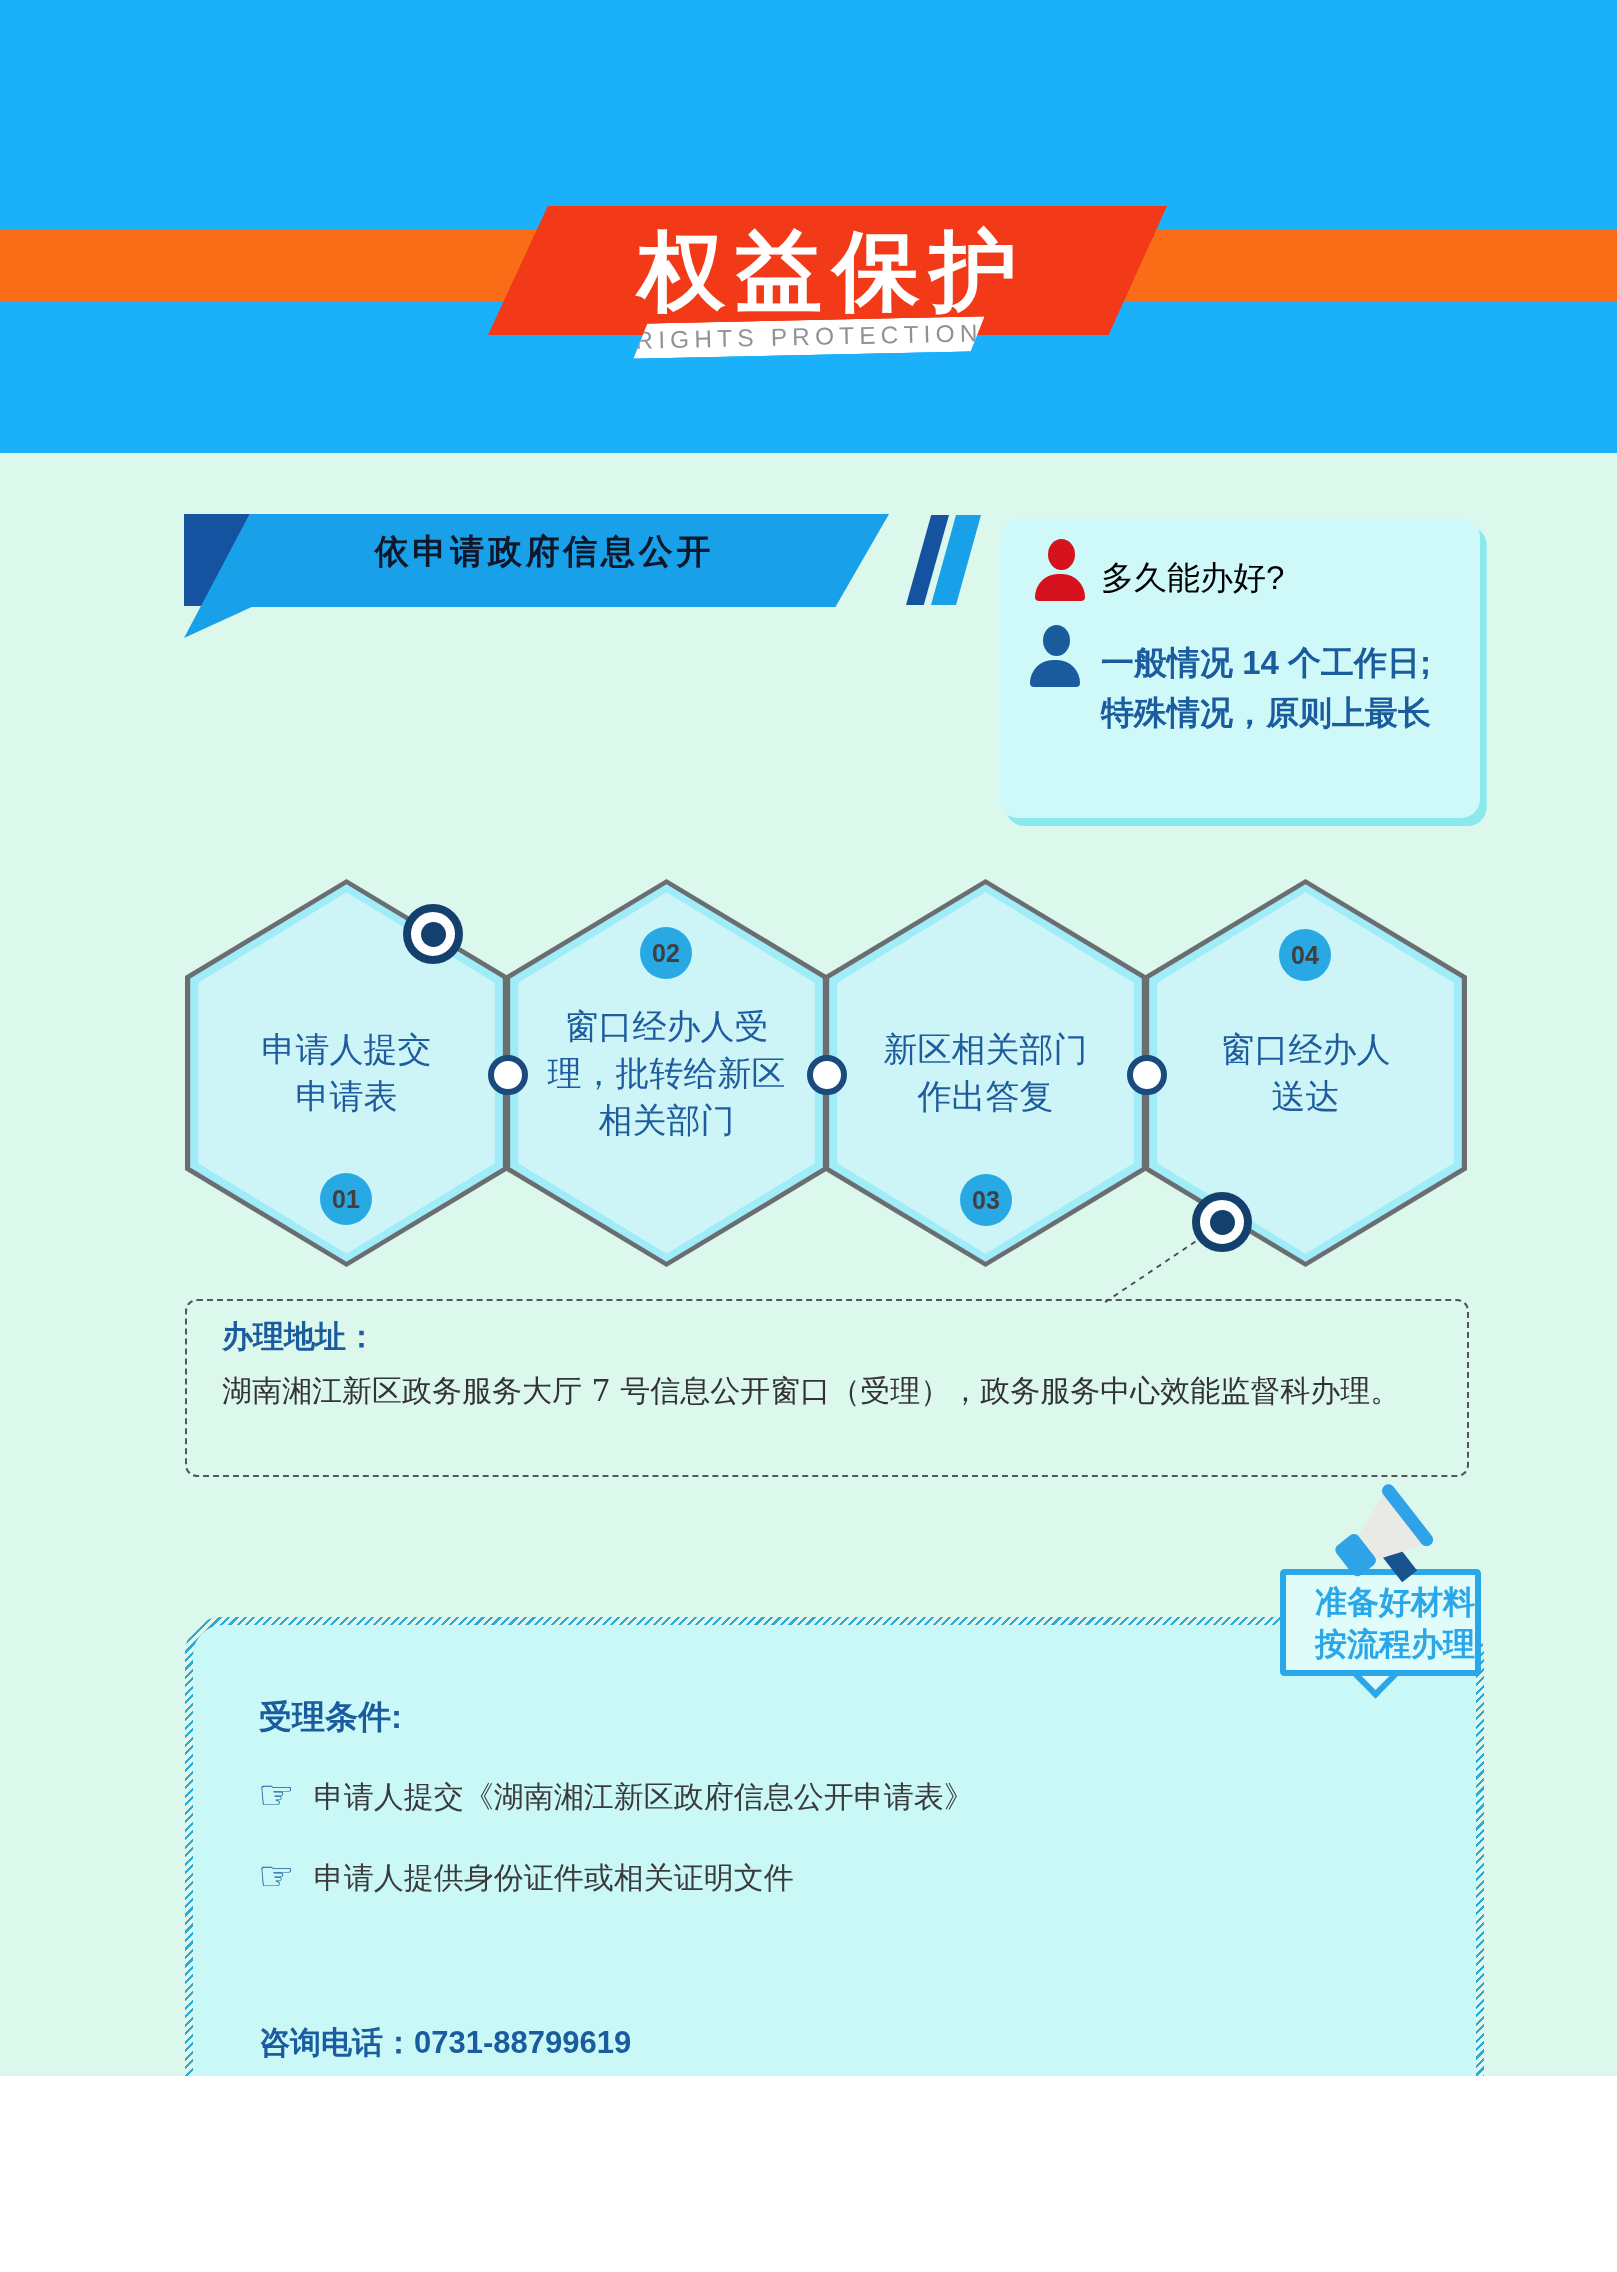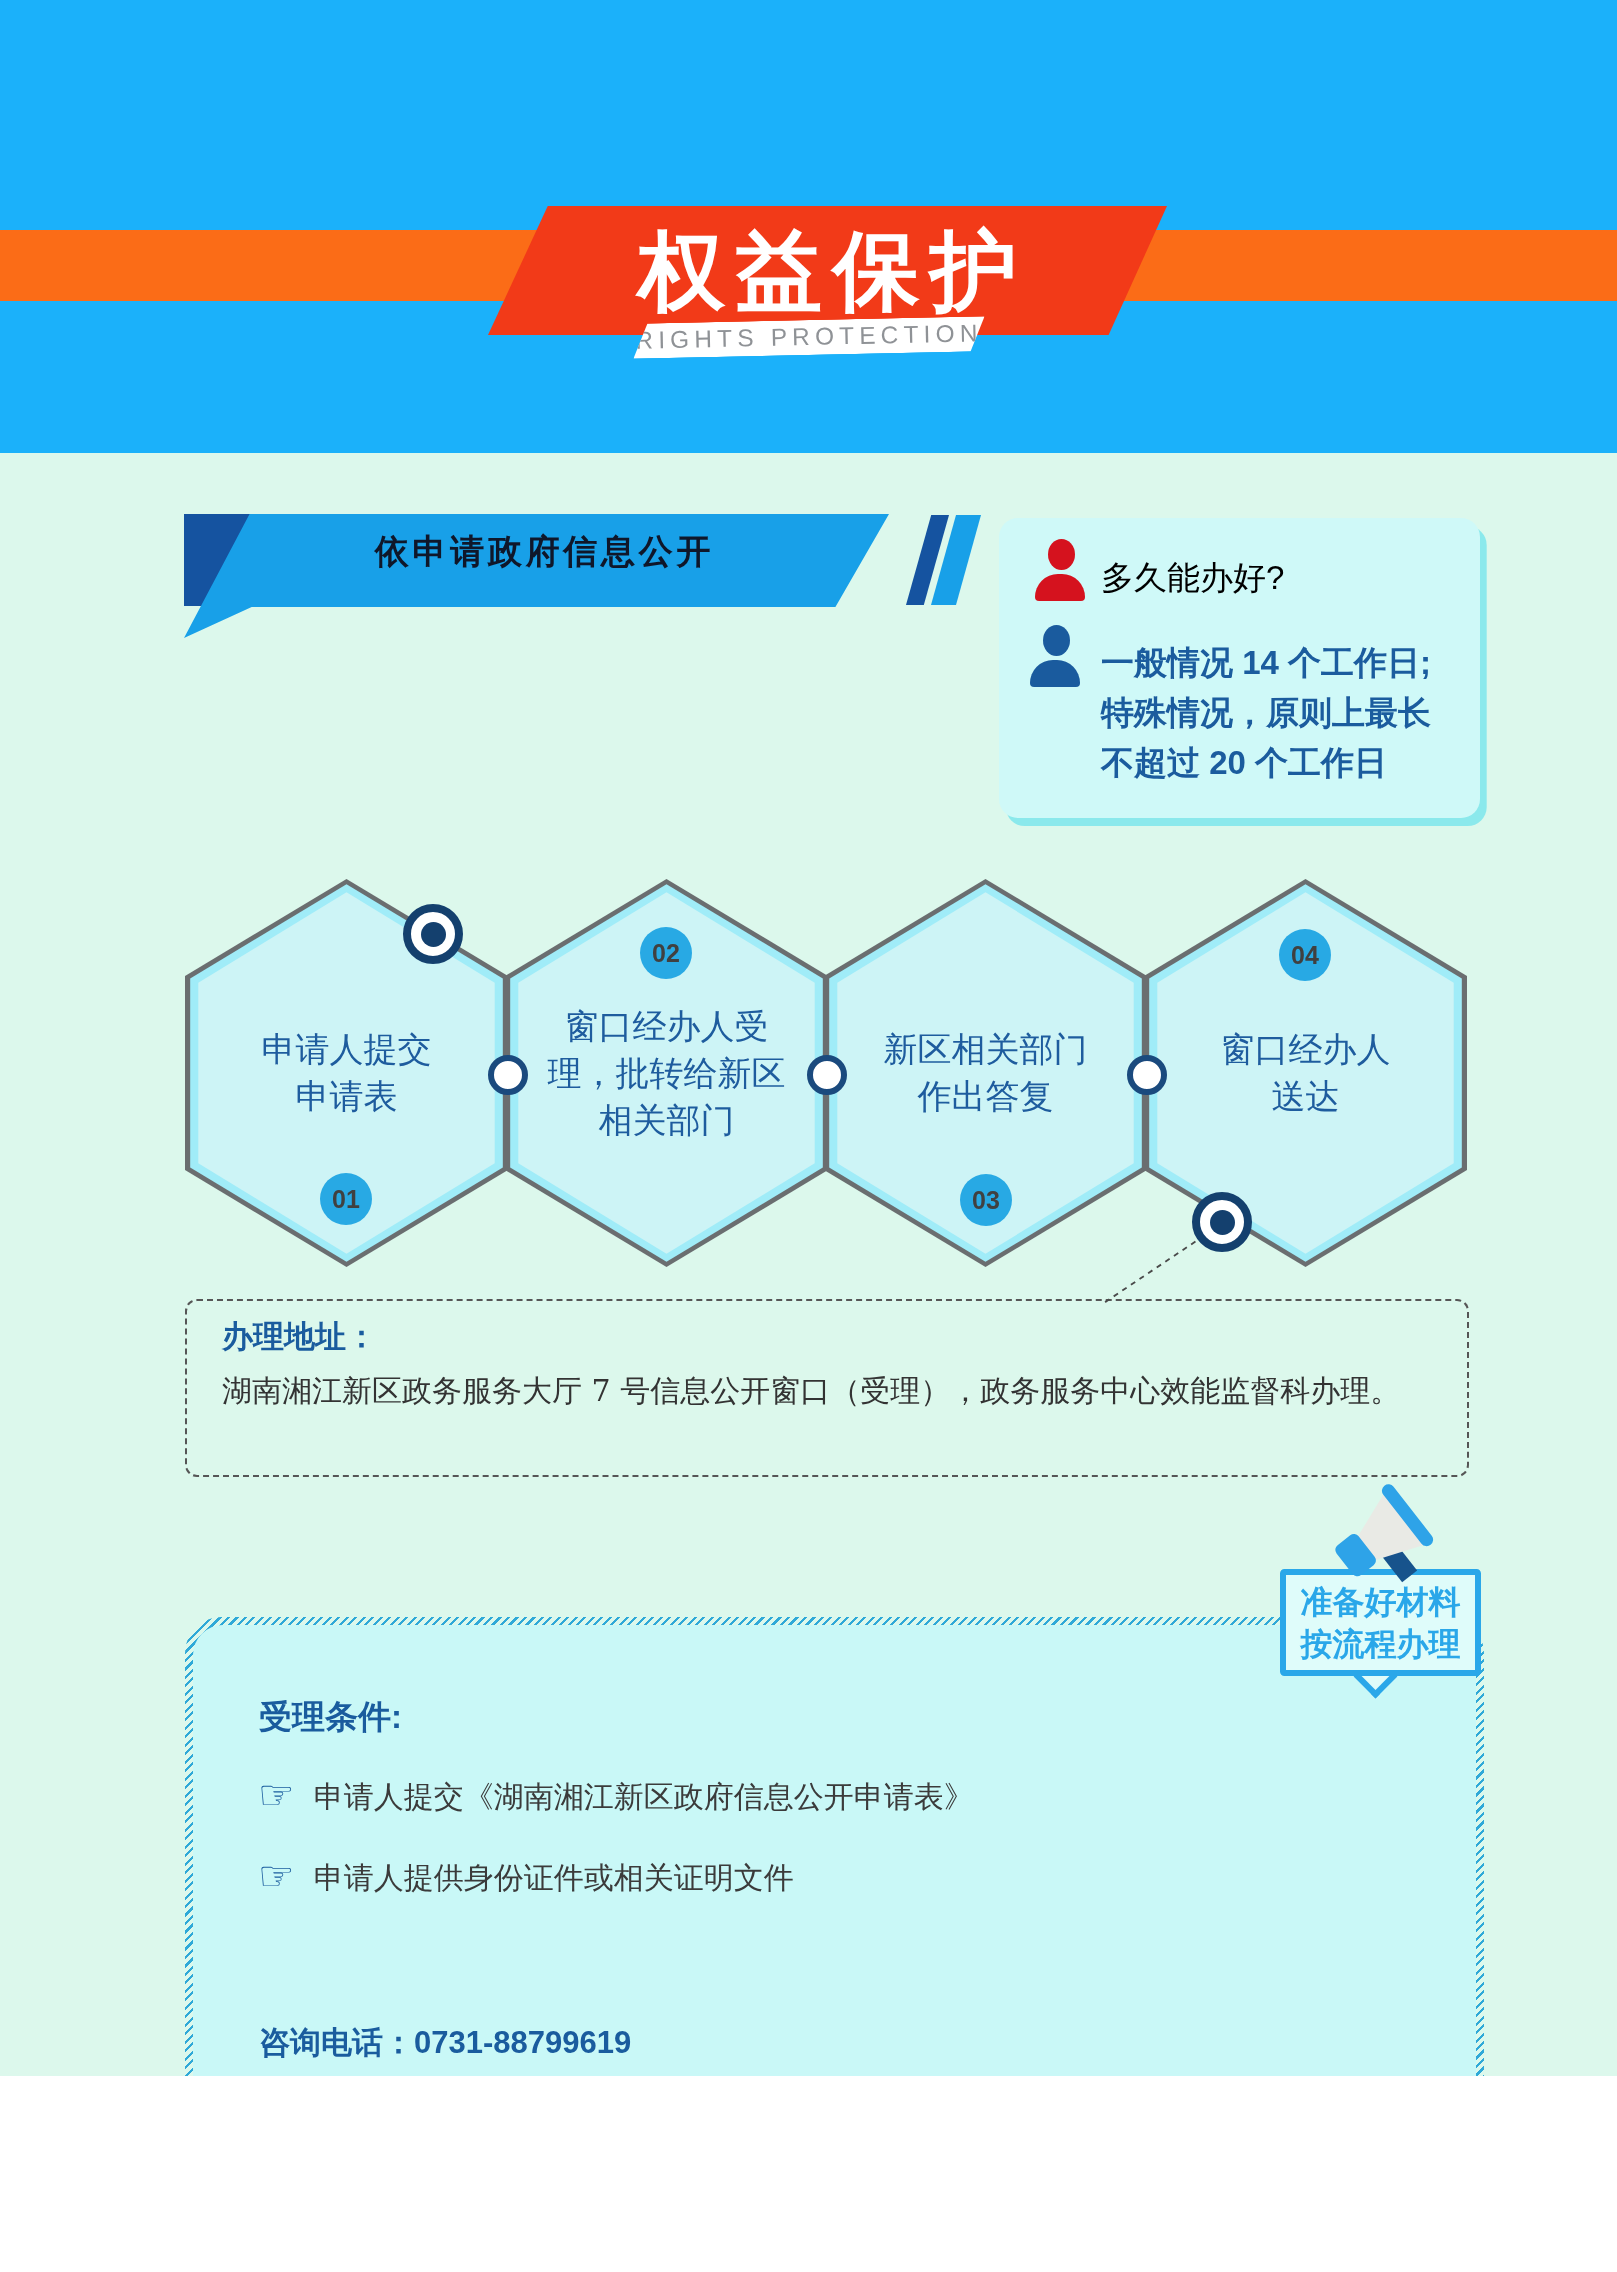--- a/index.html
+++ b/index.html
@@ -114,21 +114,21 @@
   .hand-icon { color:#1A5C9E; font-size:41px; line-height:41px; margin-right:19px; }
   .condition-text { color:#3b3b3b; font-size:30px; line-height:43px;
     font-family:"DejaVu Serif","Liberation Serif",serif; }
   #feedback-line { left:259px; top:1945px; color:#1A5C9E; font-size:31px; font-weight:bold; z-index:3; }
   #phone-line { left:259px; top:2022px; color:#1A5C9E; font-size:31px; font-weight:bold; z-index:3; }
 
   
   #tip-bubble {
     left:1280px; top:1569px; width:201px; height:107px;
     background:#DFFCFA; border:6px solid #2AA7E9; border-radius:4.4px; box-sizing:border-box;
-    display:flex; flex-direction:column; align-items:center; justify-content:center;
+    display:flex; flex-direction:column; align-items:flex-end; justify-content:center;
     z-index:30; color:#2AA7E9; font-size:32px; font-weight:bold; line-height:42px;
   }
   #tip-pointer {
     left:1360px; top:1661px; width:25px; height:25px; background:#DFFCFA;
     border-right:6px solid #2AA7E9; border-bottom:6px solid #2AA7E9;
     transform:rotate(45deg); z-index:29;
   }
   #megaphone-icon { left:1335px; top:1496px; width:99px; height:77px;
     transform:rotate(-38deg); z-index:32; }
   #megaphone-icon .horn { position:absolute; left:19px; top:6px; width:55px; height:65px;
@@ -168,21 +168,20 @@
     <div class="body"></div>
   </div>
   <div id="duration-question" class="abs">多久能办好?</div>
   <div id="clerk-icon" class="abs person">
     <div class="head"></div>
     <div class="body"></div>
   </div>
   <div id="duration-answer" class="abs">
     <div>一般情况 14 个工作日;</div>
     <div>特殊情况，原则上最长</div>
-    <div>不超过 20 个工作日</div>
   </div>
 
   <svg id="connector-svg" class="abs" viewBox="0 0 2186 3071" width="1618" height="2273">
     <line x1="1650" y1="1654" x2="1492" y2="1760" stroke="#4a4a4a" stroke-width="2.5" stroke-dasharray="7 7"></line>
   </svg>
 
   <div id="hex-1" class="abs hex">
     <div class="layer outline"></div>
     <div class="layer accent"></div>
     <div class="layer fill"></div>

